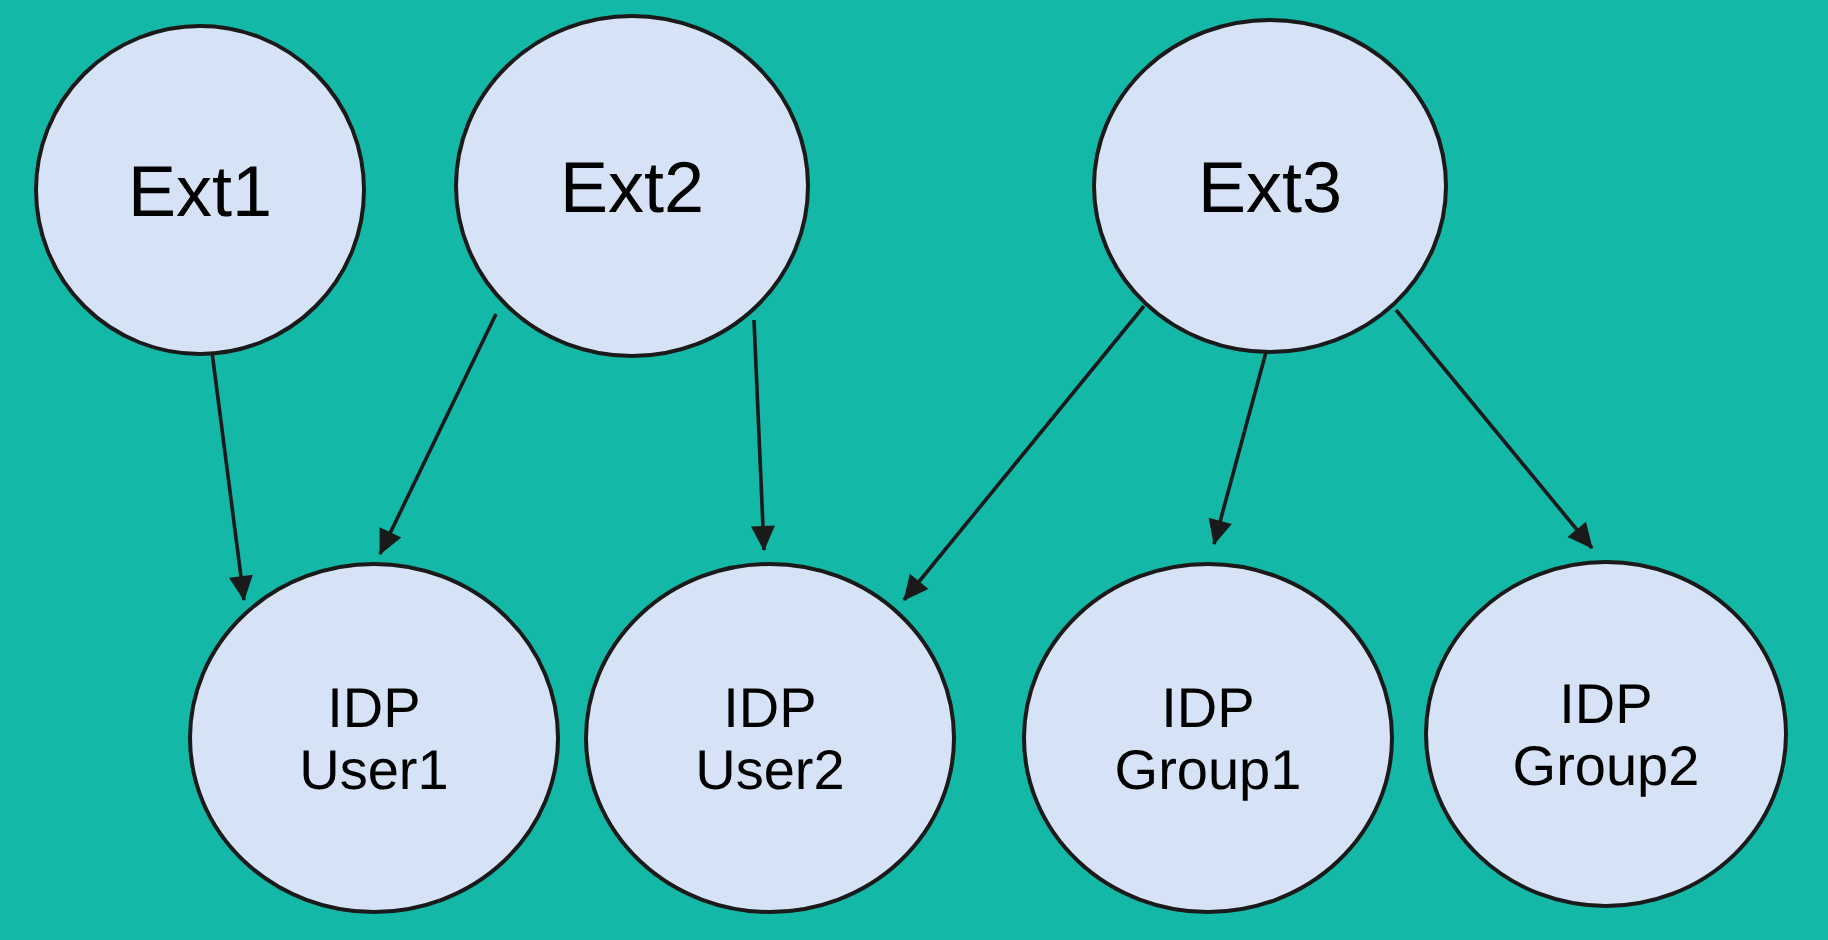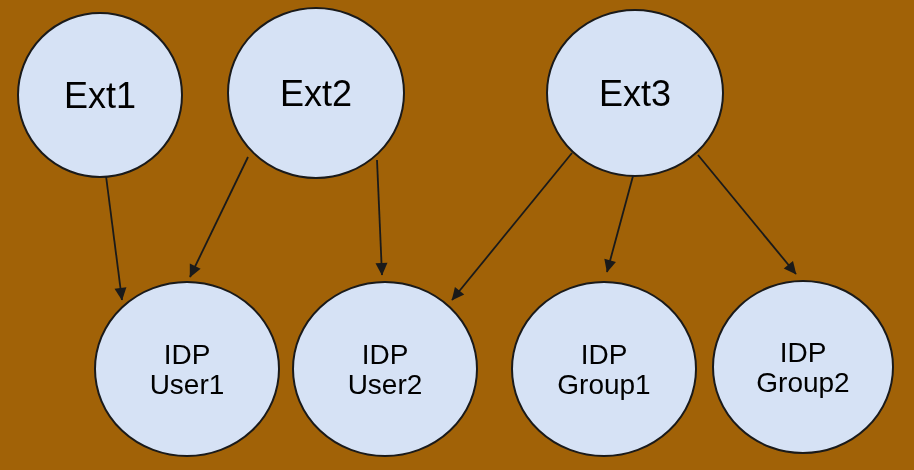--- a/index.html
+++ b/index.html
@@ -5,21 +5,21 @@
   html, body {
     margin: 0;
     padding: 0;
     background: #ffffff;
     font-family: "Liberation Sans", sans-serif;
   }
   .canvas-wrap {
     position: relative;
     width: 914px;
     height: 470px;
-    background: #a16207;
+    background: #14b8a6;
     overflow: hidden;
   }
   svg text {
     font-family: "Liberation Sans", sans-serif;
     fill: #000000;
     text-anchor: middle;
     user-select: none;
   }
 </style>
 </head>

